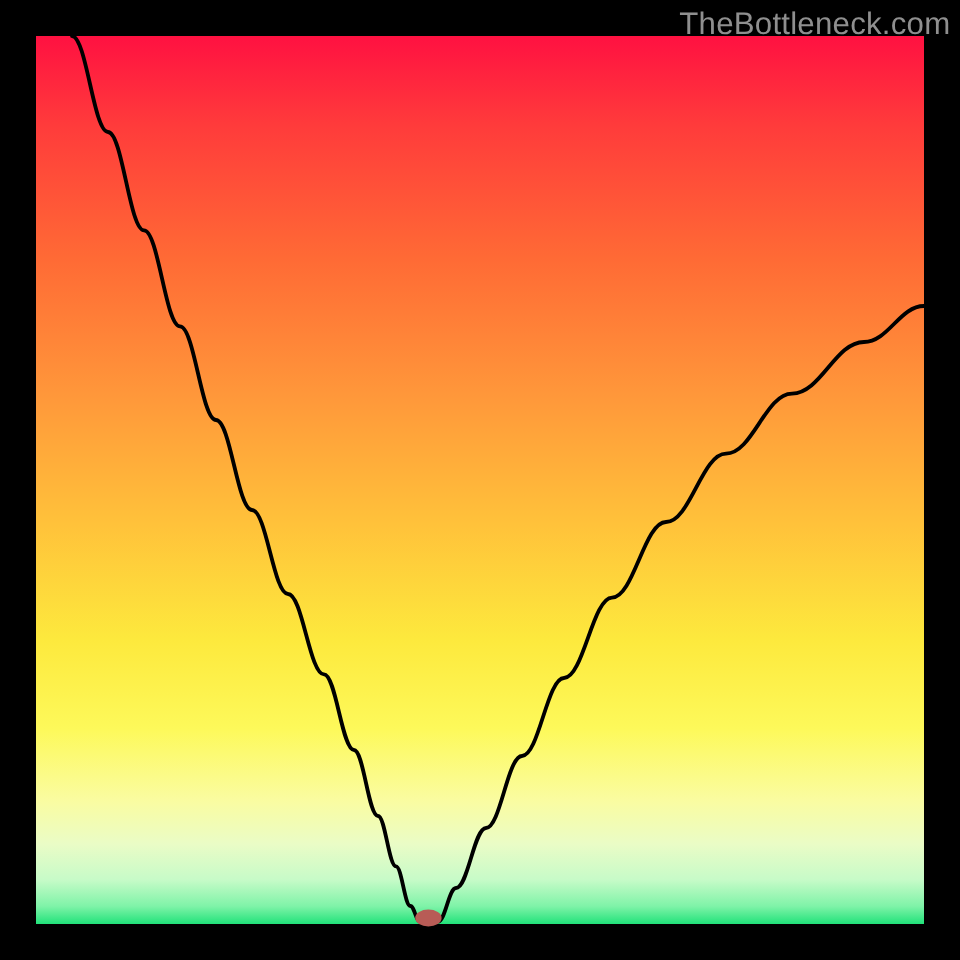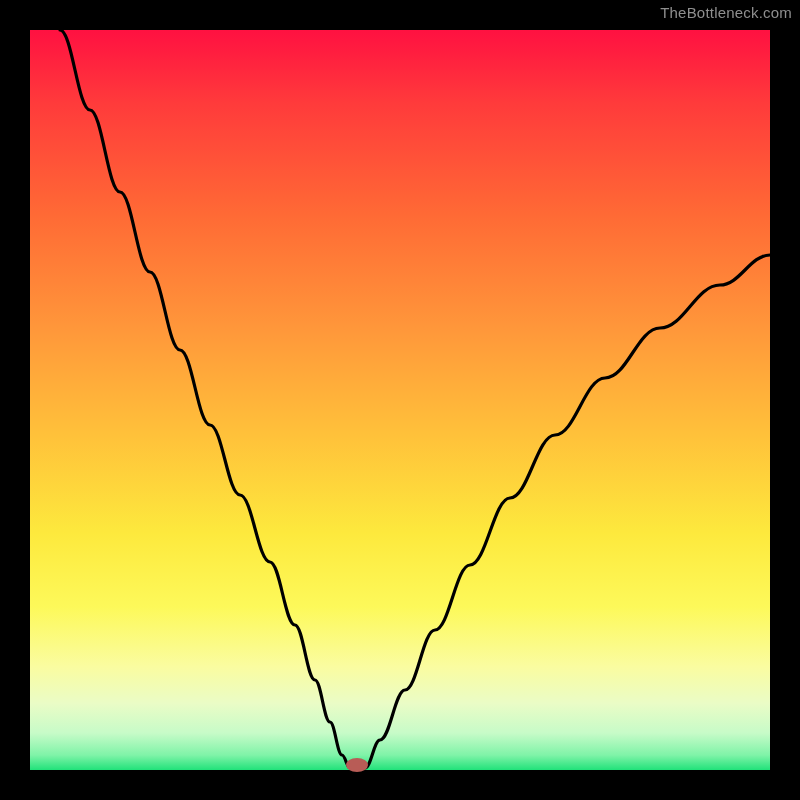--- a/index.html
+++ b/index.html
@@ -54,21 +54,21 @@
     height: 14px;
     border-radius: 50% / 50%;
     background: #b85c56;
     transform: translate(-50%, -50%);
   }
   .watermark {
     position: absolute;
     top: 4px;
     right: 8px;
     color: #8f8f8f;
-    font-size: 15px;
+    font-size: 26px;
     letter-spacing: 0.2px;
     font-weight: 500;
   }
 </style>
 </head>
 <body>
 
 <div class="frame">
 
   <div class="watermark">TheBottleneck.com</div>

